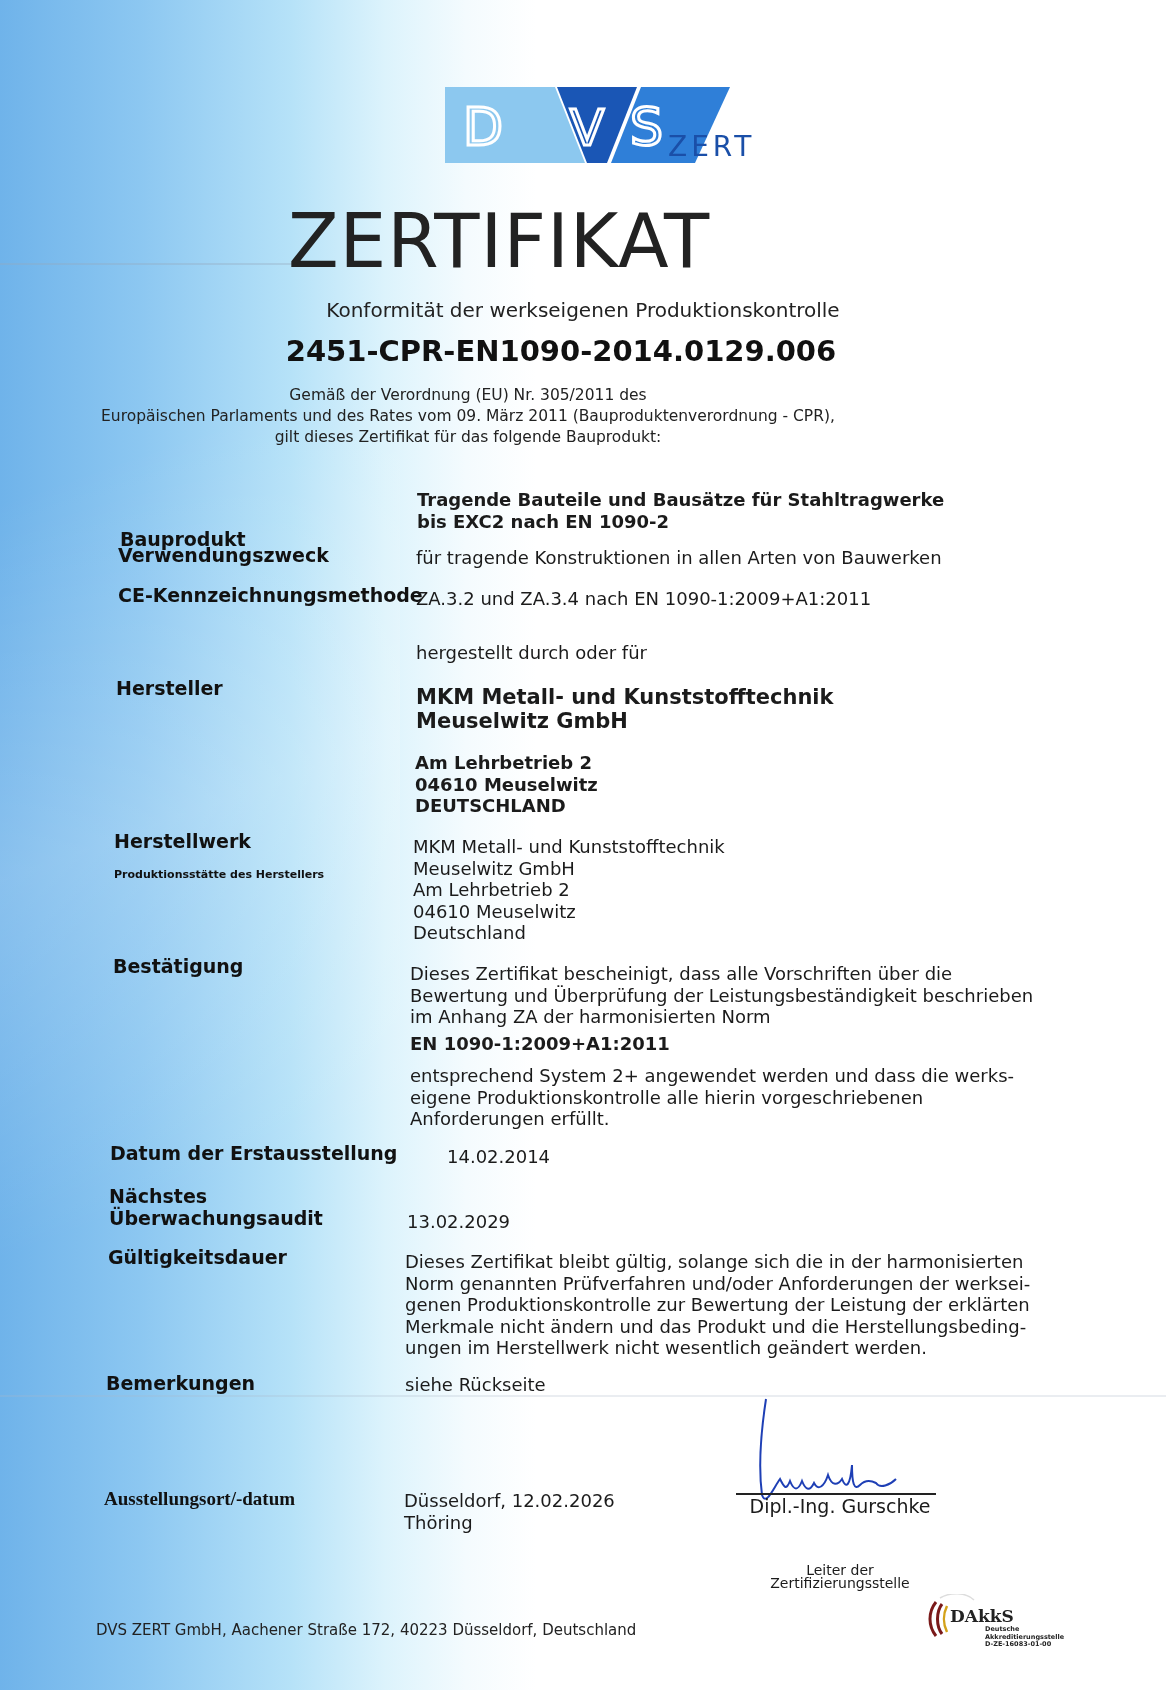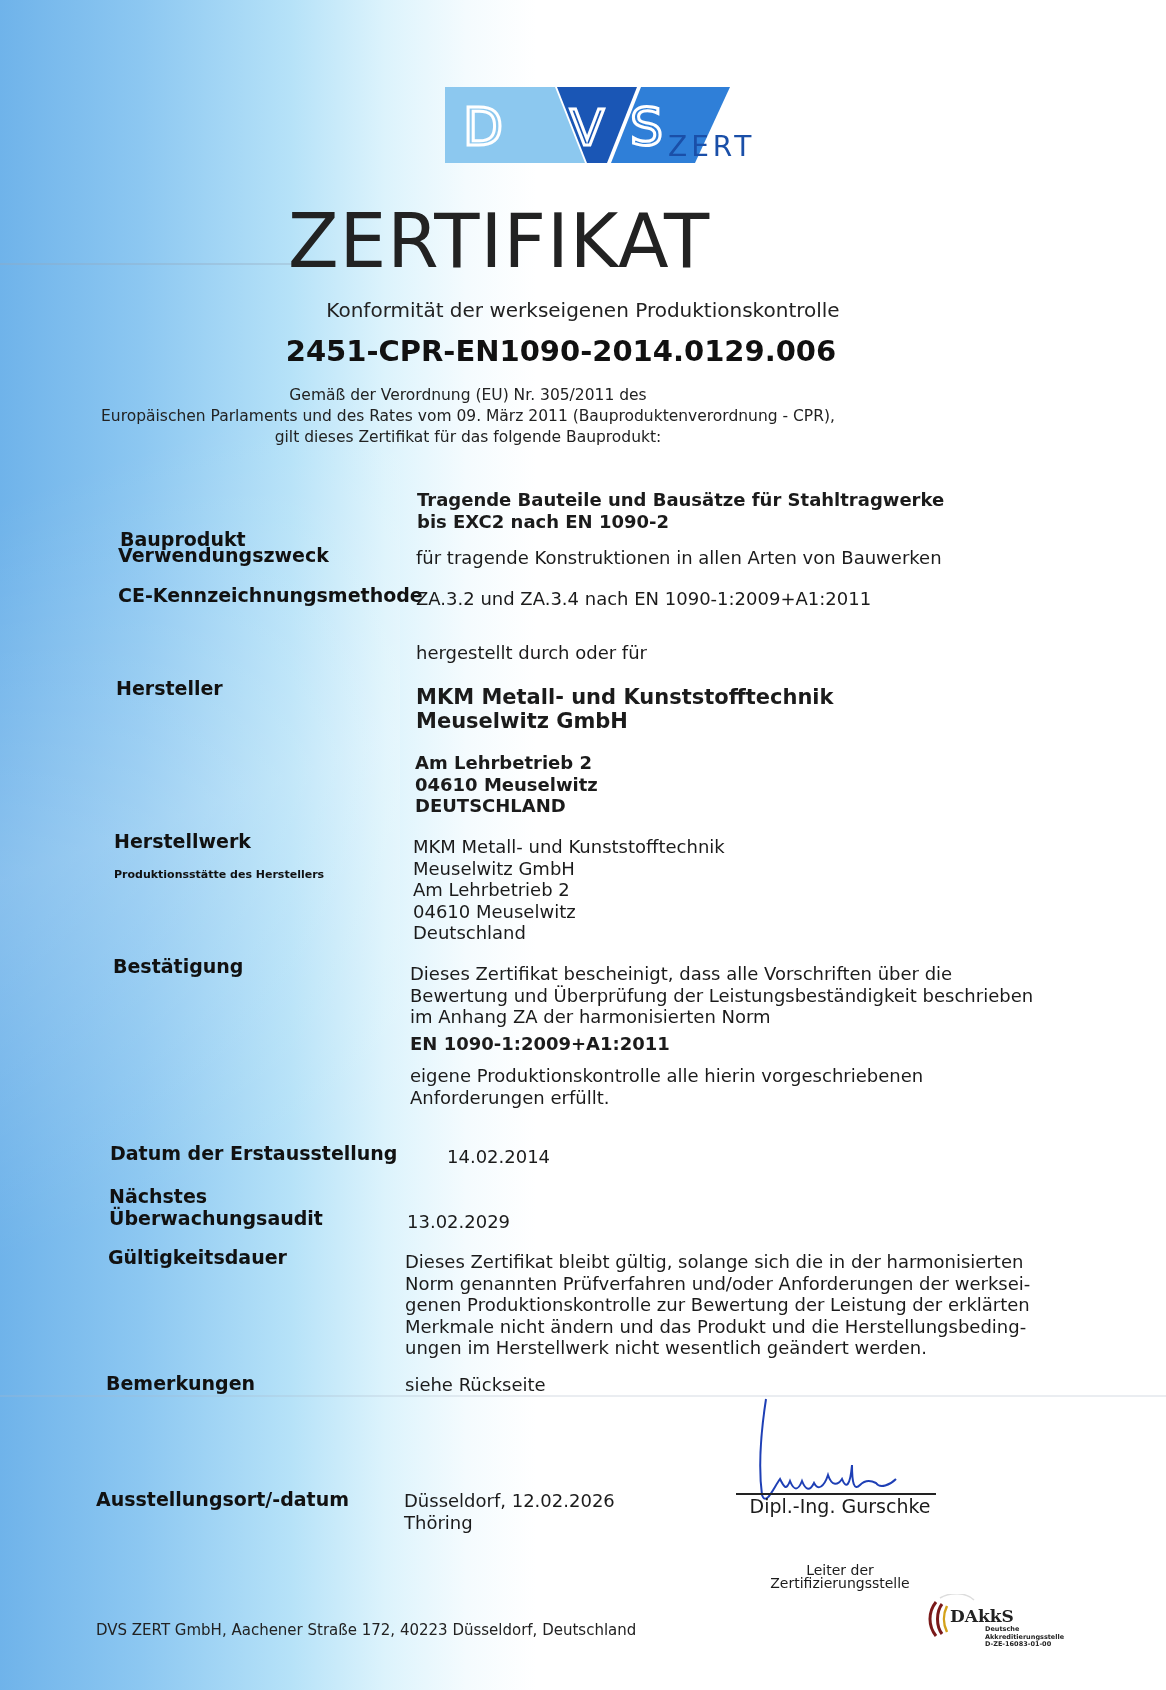--- a/index.html
+++ b/index.html
@@ -96,20 +96,21 @@
 </div>
 
 <div class="lbl" style="left:113px; top:955px;">Bestätigung</div>
 <div class="val" style="left:410px; top:963px;">
   <div>Dieses Zertifikat bescheinigt, dass alle Vorschriften über die</div>
   <div>Bewertung und Überprüfung der Leistungsbeständigkeit beschrieben</div>
   <div>im Anhang ZA der harmonisierten Norm</div>
 </div>
 <div class="val b" style="left:410px; top:1033px;">EN 1090-1:2009+A1:2011</div>
 <div class="val" style="left:410px; top:1065px;">
+  <div>entsprechend System 2+ angewendet werden und dass die werks-</div>
   <div>eigene Produktionskontrolle alle hierin vorgeschriebenen</div>
   <div>Anforderungen erfüllt.</div>
 </div>
 
 <div class="lbl" style="left:110px; top:1142px;">Datum der Erstausstellung</div>
 <div class="val" style="left:409px; top:1146px;margin-left:38px;">14.02.2014</div>
 
 <div class="lbl" style="left:109px; top:1185px; line-height:22px;">
   <div>Nächstes</div>
   <div>Überwachungsaudit</div>
@@ -121,21 +122,21 @@
   <div>Dieses Zertifikat bleibt gültig, solange sich die in der harmonisierten</div>
   <div>Norm genannten Prüfverfahren und/oder Anforderungen der werksei-</div>
   <div>genen Produktionskontrolle zur Bewertung der Leistung der erklärten</div>
   <div>Merkmale nicht ändern und das Produkt und die Herstellungsbeding-</div>
   <div>ungen im Herstellwerk nicht wesentlich geändert werden.</div>
 </div>
 
 <div class="lbl" style="left:106px; top:1372px;">Bemerkungen</div>
 <div class="val" style="left:405px; top:1374px;">siehe Rückseite</div>
 
-<div class="lbl" style="left:96px; top:1488px;">Ausstellungsort/-datum</div>
+<div class="lbl" style="left:104px; top:1488px;font-family:Liberation Serif, serif;">Ausstellungsort/-datum</div>
 <div class="val" style="left:404px; top:1490px;">
   <div>Düsseldorf, 12.02.2026</div>
   <div>Thöring</div>
 </div>
 
 <svg style="position:absolute; left:740px; top:1395px; width:180px; height:110px;" viewBox="0 0 180 110">
   <path d="M26,4 C22,30 18,70 22,100 C26,112 34,92 40,84 C44,92 46,96 50,86 C54,96 58,96 62,86 C66,96 70,96 74,88 C78,96 84,92 88,80 C92,92 98,90 102,84 C106,94 110,92 112,70 C112,88 114,96 120,90 C126,84 132,86 136,88 C140,94 150,90 156,84" fill="none" stroke="#1e3fb5" stroke-width="2"></path>
 </svg>
 <div class="sig-line"></div>
 <div class="sig-name">Dipl.-Ing. Gurschke</div>

